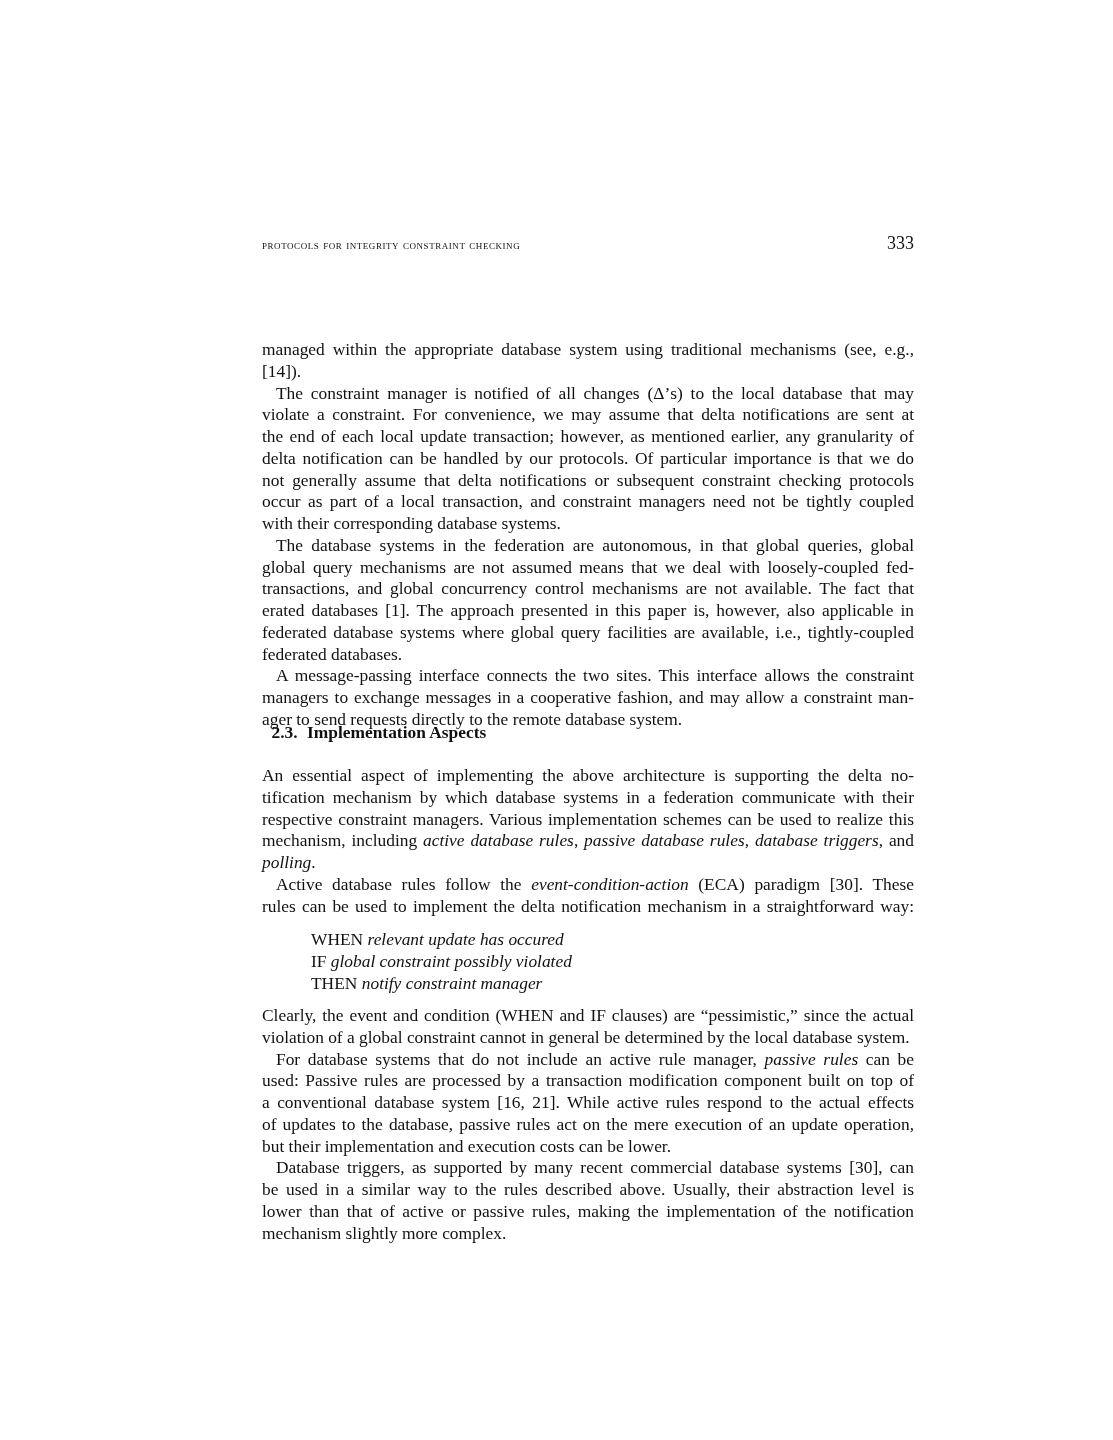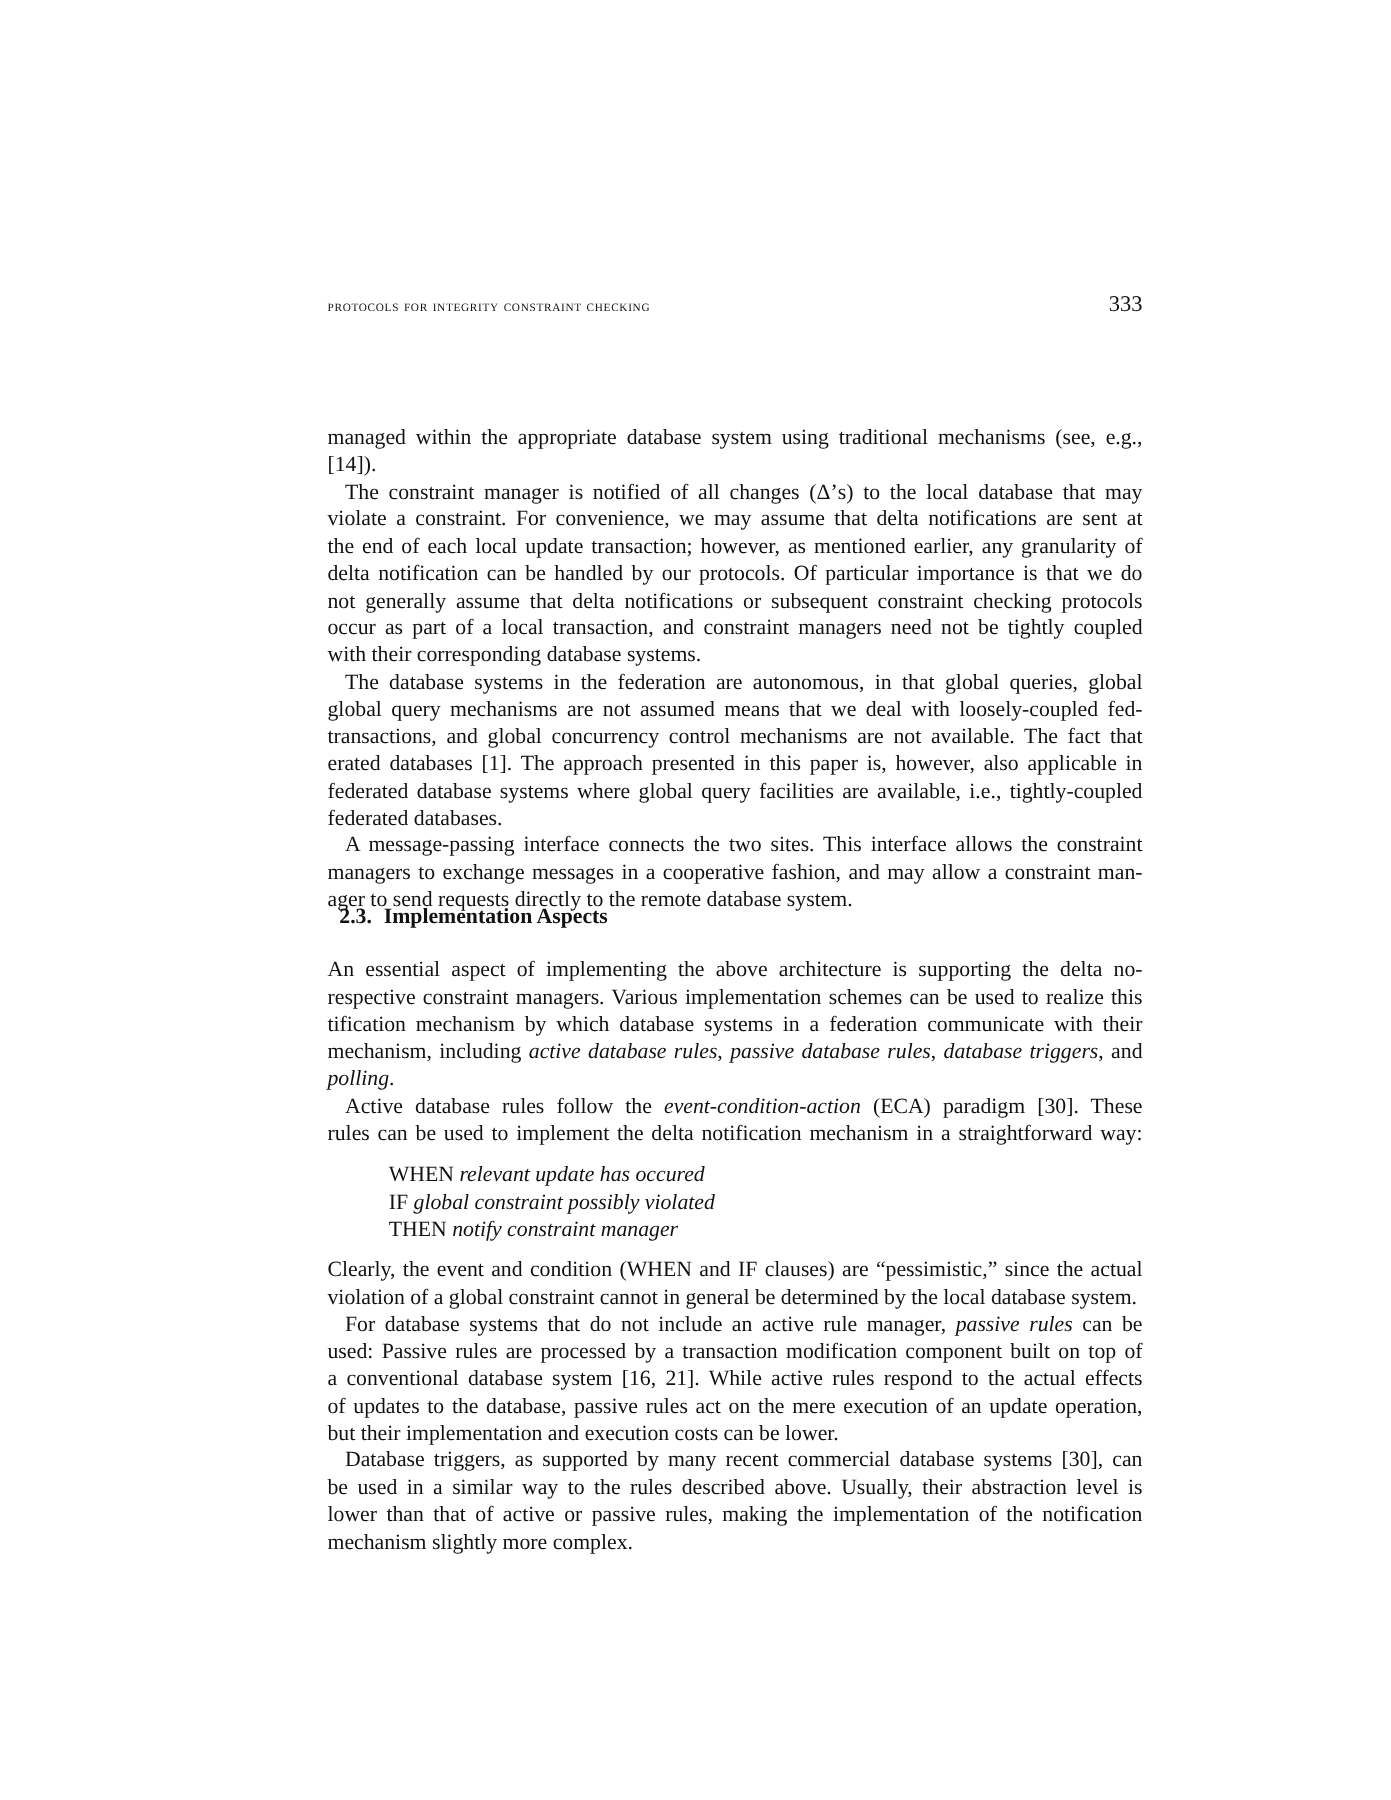--- a/index.html
+++ b/index.html
@@ -53,22 +53,22 @@
     <span class="line">managers to exchange messages in a cooperative fashion, and may allow a constraint man-</span>
     <span class="line last">ager to send requests directly to the remote database system.</span>
   </div>
 
   <div class="heading" style="top:721px;text-align:center;">
     <span class="num">2.3.</span><span>Implementation Aspects</span>
   </div>
 
   <div class="block" style="top:765px;">
     <span class="line">An essential aspect of implementing the above architecture is supporting the delta no-</span>
+    <span class="line">tification mechanism by which database systems in a federation communicate with their</span>
     <span class="line">respective constraint managers.  Various implementation schemes can be used to realize this</span>
-    <span class="line">tification mechanism by which database systems in a federation communicate with their</span>
     <span class="line"><span>mechanism, including </span><i>active database rules</i><span>, </span><i>passive database rules</i><span>, </span><i>database triggers</i><span>, and</span></span>
     <span class="line last"><i>polling</i><span>.</span></span>
 
     <span class="line indent"><span>Active database rules follow the </span><i>event-condition-action</i><span> (ECA) paradigm [30].  These</span></span>
     <span class="line">rules can be used to implement the delta notification mechanism in a straightforward way:</span>
   </div>
 
   <div class="block" style="top:929px; left:49px;">
     <span class="rule-line"><span>WHEN</span> <i>relevant update has occured</i></span>
     <span class="rule-line"><span>IF</span> <i>global constraint possibly violated</i></span>

